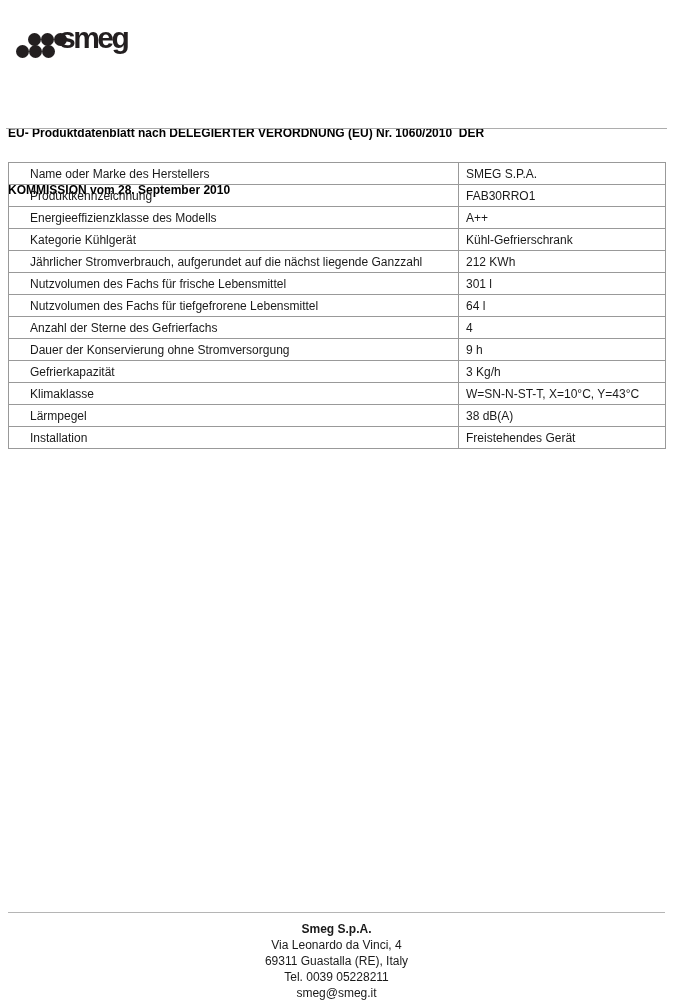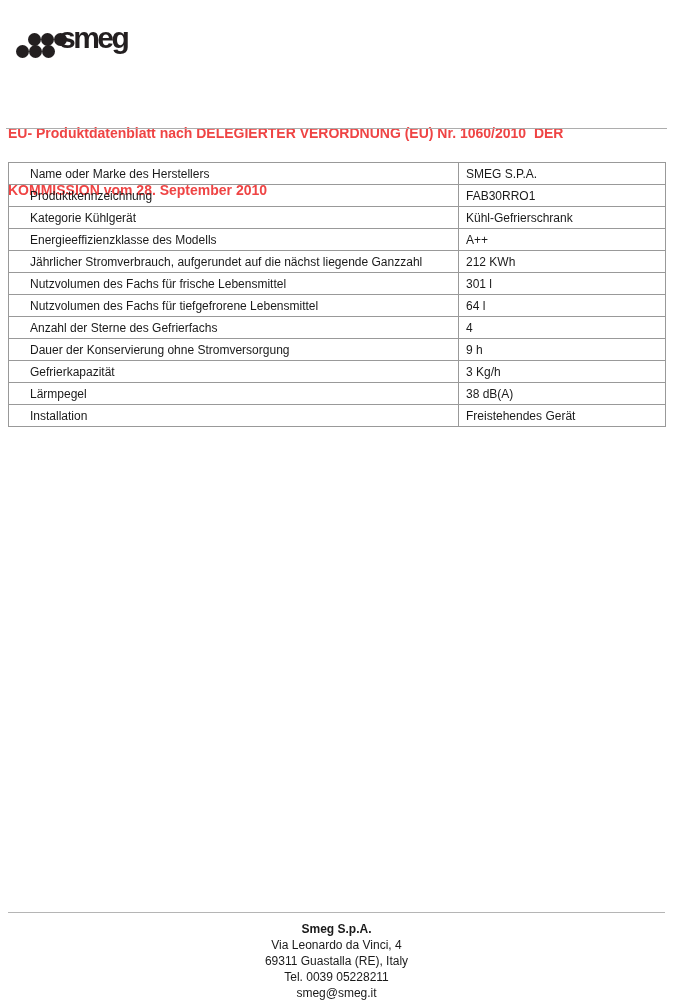--- a/index.html
+++ b/index.html
@@ -48,24 +48,24 @@
     letter-spacing: -2.5px;
     color: #231f20;
   }
 
   
   .doc-title {
     position: absolute;
     left: 8px;
     top: 86px;
     width: 660px;
-    font-size: 14px;
+    font-size: 12px;
     line-height: 19px;
     font-weight: bold;
-    color: #ef4444;
+    color: #000000;
     white-space: pre-wrap;
   }
   .title-rule {
     position: absolute;
     left: 6px;
     top: 128px;
     width: 661px;
     border-top: 1px solid #adadad;
   }
 
@@ -152,28 +152,28 @@
     <tbody>
       <tr>
         <td>Name oder Marke des Herstellers</td>
         <td class="val">SMEG S.P.A.</td>
       </tr>
       <tr>
         <td>Produktkennzeichnung</td>
         <td class="val">FAB30RRO1</td>
       </tr>
       <tr>
+        <td>Energieeffizienzklasse des Modells</td>
+        <td class="val">A++</td>
+      </tr>
+      <tr>
         <td>Kategorie Kühlgerät</td>
         <td class="val">Kühl-Gefrierschrank</td>
       </tr>
       <tr>
-        <td>Energieeffizienzklasse des Modells</td>
-        <td class="val">A++</td>
-      </tr>
-      <tr>
         <td>Jährlicher Stromverbrauch, aufgerundet auf die nächst liegende Ganzzahl</td>
         <td class="val">212 KWh</td>
       </tr>
       <tr>
         <td>Nutzvolumen des Fachs für frische Lebensmittel</td>
         <td class="val">301 l</td>
       </tr>
       <tr>
         <td>Nutzvolumen des Fachs für tiefgefrorene Lebensmittel</td>
         <td class="val">64 l</td>
@@ -182,20 +182,24 @@
         <td>Anzahl der Sterne des Gefrierfachs</td>
         <td class="val">4</td>
       </tr>
       <tr>
         <td>Dauer der Konservierung ohne Stromversorgung</td>
         <td class="val">9 h</td>
       </tr>
       <tr>
         <td>Gefrierkapazität</td>
         <td class="val">3 Kg/h</td>
+      </tr>
+      <tr>
+        <td>Klimaklasse</td>
+        <td class="val">W=SN-N-ST-T, X=10°C, Y=43°C</td>
       </tr>
       <tr>
         <td>Lärmpegel</td>
         <td class="val">38 dB(A)</td>
       </tr>
       <tr>
         <td>Installation</td>
         <td class="val">Freistehendes Gerät</td>
       </tr>
     </tbody>

